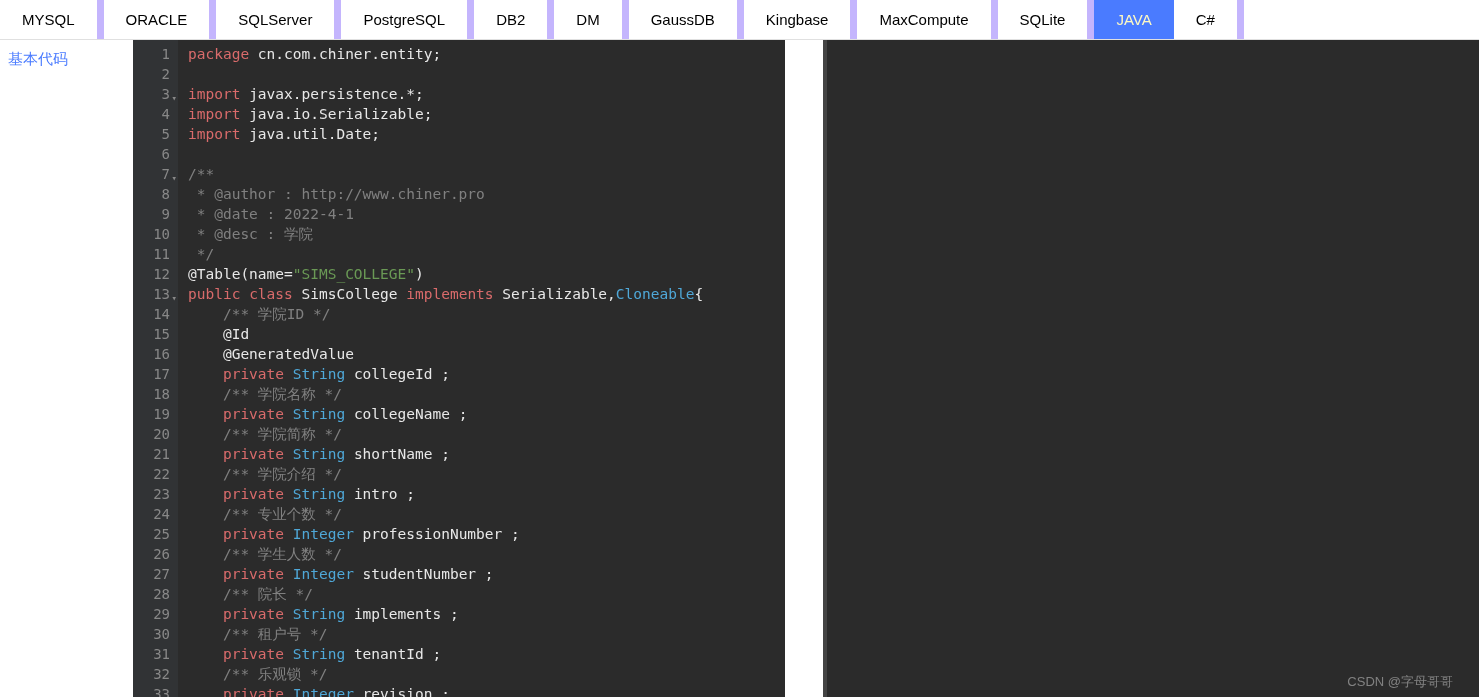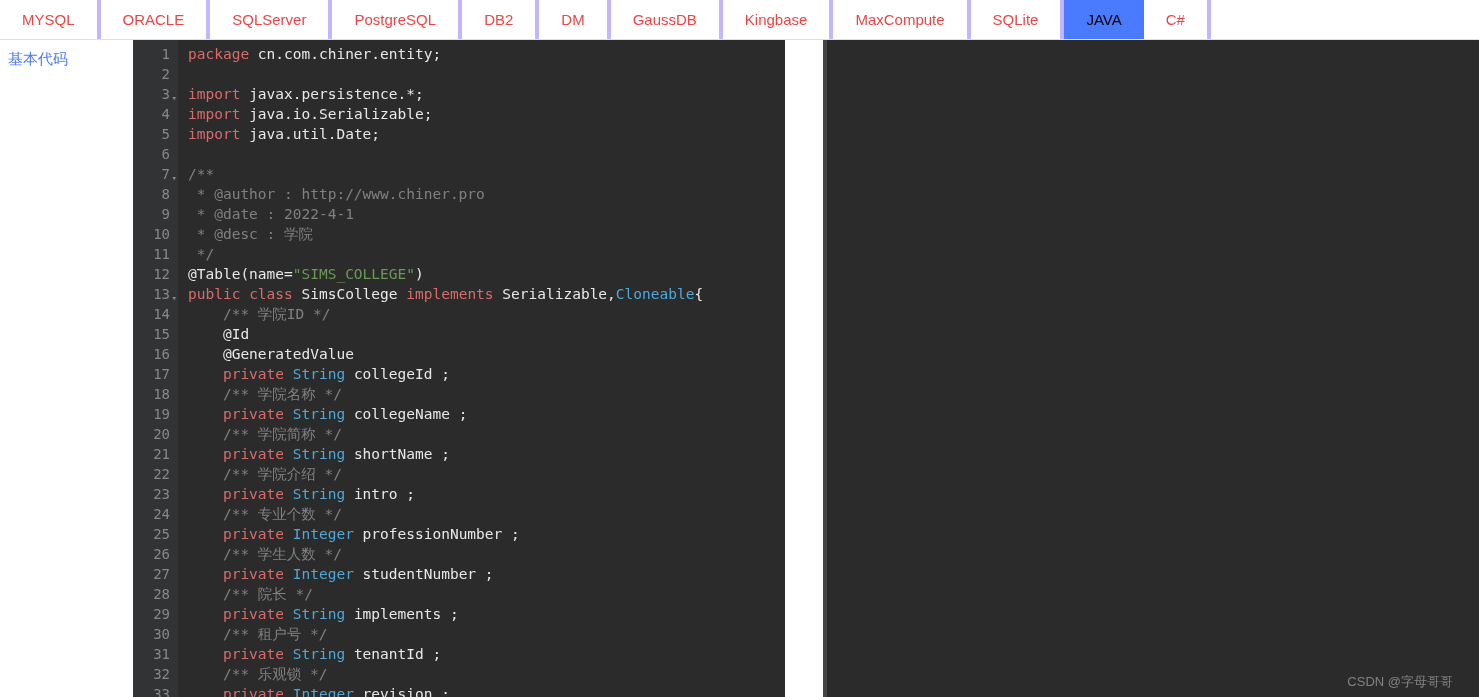--- a/index.html
+++ b/index.html
@@ -12,31 +12,31 @@
     }
     .tabs {
       display: flex;
       background: #fff;
       border-bottom: 1px solid #e0e0e0;
       height: 40px;
       align-items: center;
     }
     .tab {
       padding: 8px 22px;
-      color: #ef4444;
+      color: #000000;
       cursor: pointer;
       font-size: 15px;
-      border-right: 4px solid #c4b5fd;
+      border-right: 7px solid #c4b5fd;
       height: 100%;
       display: flex;
       align-items: center;
     }
     .tab.active {
       background: #4a7bff;
-      color: #000000;
+      color: #fef9c3;
       border-right: none;
     }
     .main {
       display: flex;
       height: calc(100% - 40px);
       gap: 38px;
     }
     .sidebar {
       width: 95px;
       background: #fff;

